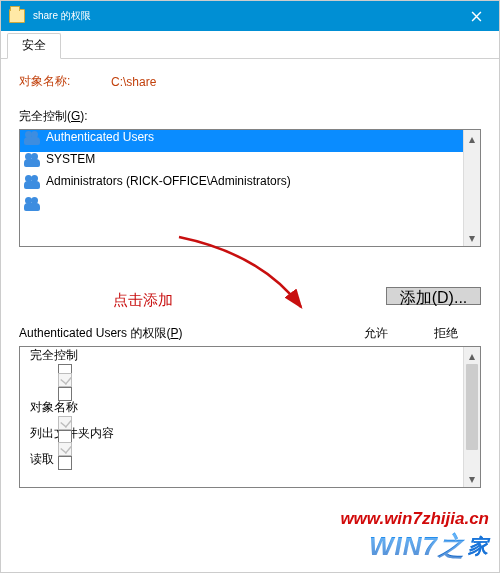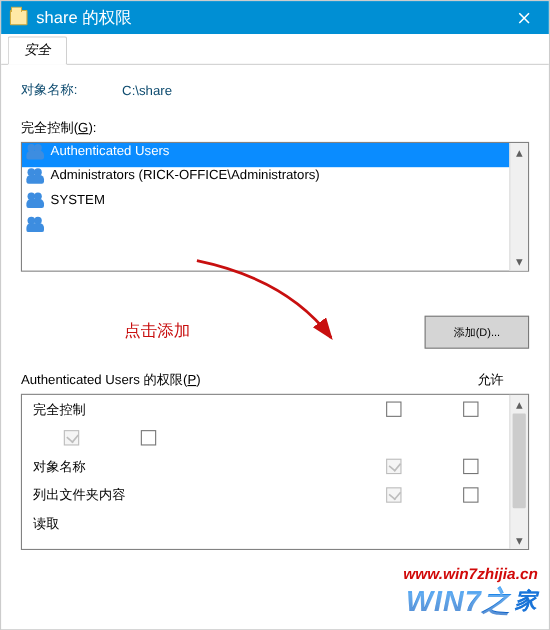--- a/index.html
+++ b/index.html
@@ -1,63 +1,63 @@
 <!DOCTYPE html>
 <html><head>
 <meta charset="utf-8">
 <style>
   * { box-sizing: border-box; margin: 0; padding: 0; }
   body { font-family: "Microsoft YaHei", "Segoe UI", Tahoma, sans-serif; font-size: 12px; background: #fff; width: 500px; height: 573px; position: relative; overflow: hidden; border:1px solid #ccc;}
   .titlebar { background: #008fd4; color: #fff; height: 30px; display: flex; align-items: center; padding: 0 0 0 8px; }
   .titlebar .folder-icon { width: 16px; height: 14px; background: #ffe9a6; border: 1px solid #cfa93b; border-radius: 1px; margin-right: 8px; position: relative; }
   .titlebar .folder-icon::before { content:""; position:absolute; top:-4px; left:0; width:8px; height:4px; background:#ffe9a6; border:1px solid #cfa93b; border-bottom:none; border-radius:1px 1px 0 0;}
-  .titlebar .title { flex: 1; font-size: 15px; }
+  .titlebar .title { flex: 1; font-size: 10px; }
   .titlebar .win-close { width: 45px; height: 30px; display:flex; align-items:center; justify-content:center; cursor:pointer; }
   .titlebar .win-close svg { width:11px; height:11px; }
   .tabstrip { display:flex; align-items:flex-end; height:28px; padding: 6px 0 0 6px; background:#fff; border-bottom:1px solid #d0d0d0;}
-  .tab { background:#fff; border:1px solid #d0d0d0; border-bottom:1px solid #fff; padding:3px 14px 4px; font-size:12px; position:relative; top:1px; border-radius:2px 2px 0 0; cursor:pointer;font-style:italic;}
+  .tab { background:#fff; border:1px solid #d0d0d0; border-bottom:1px solid #fff; padding:3px 14px 4px; font-size:12px; position:relative; top:1px; border-radius:2px 2px 0 0; cursor:pointer;}
   .content { padding: 14px 18px 10px; }
-  .row-obj { display:flex; align-items:center; margin-bottom:18px; font-size:12px; color:#0c4a6e;}
+  .row-obj { display:flex; align-items:center; margin-bottom:18px; font-size:12px; color:#c2410c;}
   .row-obj .label { width:92px; }
   .groups-label { margin-bottom:4px; }
   .groups-label u { text-decoration: underline; }
   .listbox { border:1px solid #828282; height:118px; position:relative; background:#fff; }
   .listbox-inner { position:absolute; inset:0; overflow:hidden; }
   .list-item { display:flex; height:22px; padding:0 4px; gap:4px; font-size:12px; color:#000; }
   .list-item.selected { background:#0a8cff; color:#fff;}
   .usr-icon { width:18px; height:16px; position:relative; flex:0 0 18px;}
   .usr-icon .head1, .usr-icon .head2 { position:absolute; width:7px; height:7px; border-radius:50%; background:#3d8de0; }
   .usr-icon .head1 { left:1px; top:1px;}
   .usr-icon .head2 { left:7px; top:1px;}
   .usr-icon .body { position:absolute; left:0; top:7px; width:16px; height:8px; background:#3d8de0; border-radius:4px 4px 2px 2px;}
   .list-scroll { position:absolute; right:0; top:0; bottom:0; width:17px; background:#f0f0f0; border-left:1px solid #dcdcdc; display:flex; flex-direction:column;}
   .list-scroll .arrow { height:17px; display:flex; align-items:center; justify-content:center; color:#606060;}
   .list-scroll .track { flex:1; }
   .btn-row { display:flex; justify-content:flex-end; gap:8px; margin-top:40px; position:relative;}
-  .btn { width:95px; height:30px; border:1px solid #adadad; background:#e1e1e1; font-size:10px; cursor:pointer; font-family:inherit;}
+  .btn { width:95px; height:18px; border:1px solid #adadad; background:#e1e1e1; font-size:16px; cursor:pointer; font-family:inherit;}
   .btn.hover { background:#d5d5d5; border-color:#7a7a7a;}
   .hint-text { position:absolute; left:74px; top:4px; color:#c80f0f; font-size:15px; pointer-events:none;margin-left:20px;}
   .arrow-svg { position:absolute; left:152px; top:-58px; width:150px; height:90px; pointer-events:none;}
   .perm-header { display:flex; align-items:center; margin-top:20px; font-size:12px;justify-content:flex-end;}
   .perm-header .name { flex:1;}
   .perm-header .col { width:70px; text-align:center;}
   .perm-box { border:1px solid #828282; margin-top:4px; position:relative; height:142px;}
   .perm-inner { position:absolute; inset:0 17px 0 0; overflow:hidden;}
-  .perm-row { display:flex; align-items:center; height:26px; padding-left:10px; font-size:12px;}
+  .perm-row { display:flex; height:26px; padding-left:10px; font-size:12px;flex-direction:column;}
   .perm-row .plabel { flex:1;}
   .perm-row .pcell { width:70px; display:flex; justify-content:center;}
   .chk { width:14px; height:14px; border:1px solid #757575; background:#fff; display:inline-block; position:relative;}
   .chk.disabled { background:#f5f5f5; border-color:#bdbdbd;}
   .chk.checked::after { content:""; position:absolute; left:2px; top:-1px; width:8px; height:10px; border:solid #bdbdbd; border-width:0 2px 2px 0; transform:rotate(40deg) scale(.75);}
   .perm-scroll { position:absolute; right:0; top:0; bottom:0; width:17px; background:#f0f0f0; border-left:1px solid #dcdcdc; display:flex; flex-direction:column;}
   .perm-scroll .arrow { height:17px; display:flex; align-items:center; justify-content:center; color:#606060;}
   .perm-scroll .track { flex:1; position:relative;}
   .perm-scroll .thumb { position:absolute; left:2px; right:2px; top:0; height:86px; background:#cccccc; border-radius:1px;}
   .watermark { position:absolute; right:10px; bottom:8px; text-align:right; pointer-events:none;}
-  .watermark .url { color:#d10a0a; font-size:14px; font-weight:bold; font-style:italic;}
+  .watermark .url { color:#d10a0a; font-size:17px; font-weight:bold; font-style:italic;}
   .watermark .logo { font-size:26px; font-weight:900; font-style:italic; background:linear-gradient(#2aa0ff,#0a54b8); -webkit-background-clip:text; background-clip:text; color:transparent; letter-spacing:1px; text-shadow:0 1px 0 rgba(255,255,255,.3);}
   .watermark .logo .house { font-size:20px; color:#1a74d8; -webkit-text-fill-color:#1a74d8; vertical-align:2px; margin-left:3px;}
 </style>
 </head>
 <body>
 
 <div class="titlebar">
   <span class="folder-icon"></span>
   <span class="title">share 的权限</span>
   <div class="win-close">
@@ -91,29 +91,29 @@
             <span class="body"></span>
           </span>
           <span>Authenticated Users</span>
         </div>
         <div class="list-item">
           <span class="usr-icon">
             <span class="head1"></span>
             <span class="head2"></span>
             <span class="body"></span>
           </span>
+          <span>SYSTEM</span>
+        </div>
+        <div class="list-item">
+          <span class="usr-icon">
+            <span class="head1"></span>
+            <span class="head2"></span>
+            <span class="body"></span>
+          </span>
           <span>Administrators (RICK-OFFICE\Administrators)</span>
-        </div>
-        <div class="list-item">
-          <span class="usr-icon">
-            <span class="head1"></span>
-            <span class="head2"></span>
-            <span class="body"></span>
-          </span>
-          <span>SYSTEM</span>
         </div>
         <div class="list-item">
           <span class="usr-icon">
             <span class="head1"></span>
             <span class="head2"></span>
             <span class="body"></span>
           </span>
         </div>
       </div>
     <div class="list-scroll">
@@ -134,20 +134,21 @@
     </svg>
     <span class="hint-text">点击添加</span>
     <button class="btn hover">添加(D)...</button>
   </div>
 
   <div class="perm-header">
     <span class="name">
       <span>Authenticated Users 的权限(</span><u>P</u><span>)</span>
     </span>
     <span class="col">允许</span>
+    <span class="col">拒绝</span>
   </div>
 
   <div class="perm-box">
     <div class="perm-inner" id="perm-inner">
         <div class="perm-row">
           <span class="plabel">完全控制</span>
           <span class="pcell">
             <span class="chk"></span>
           </span>
           <span class="pcell">

